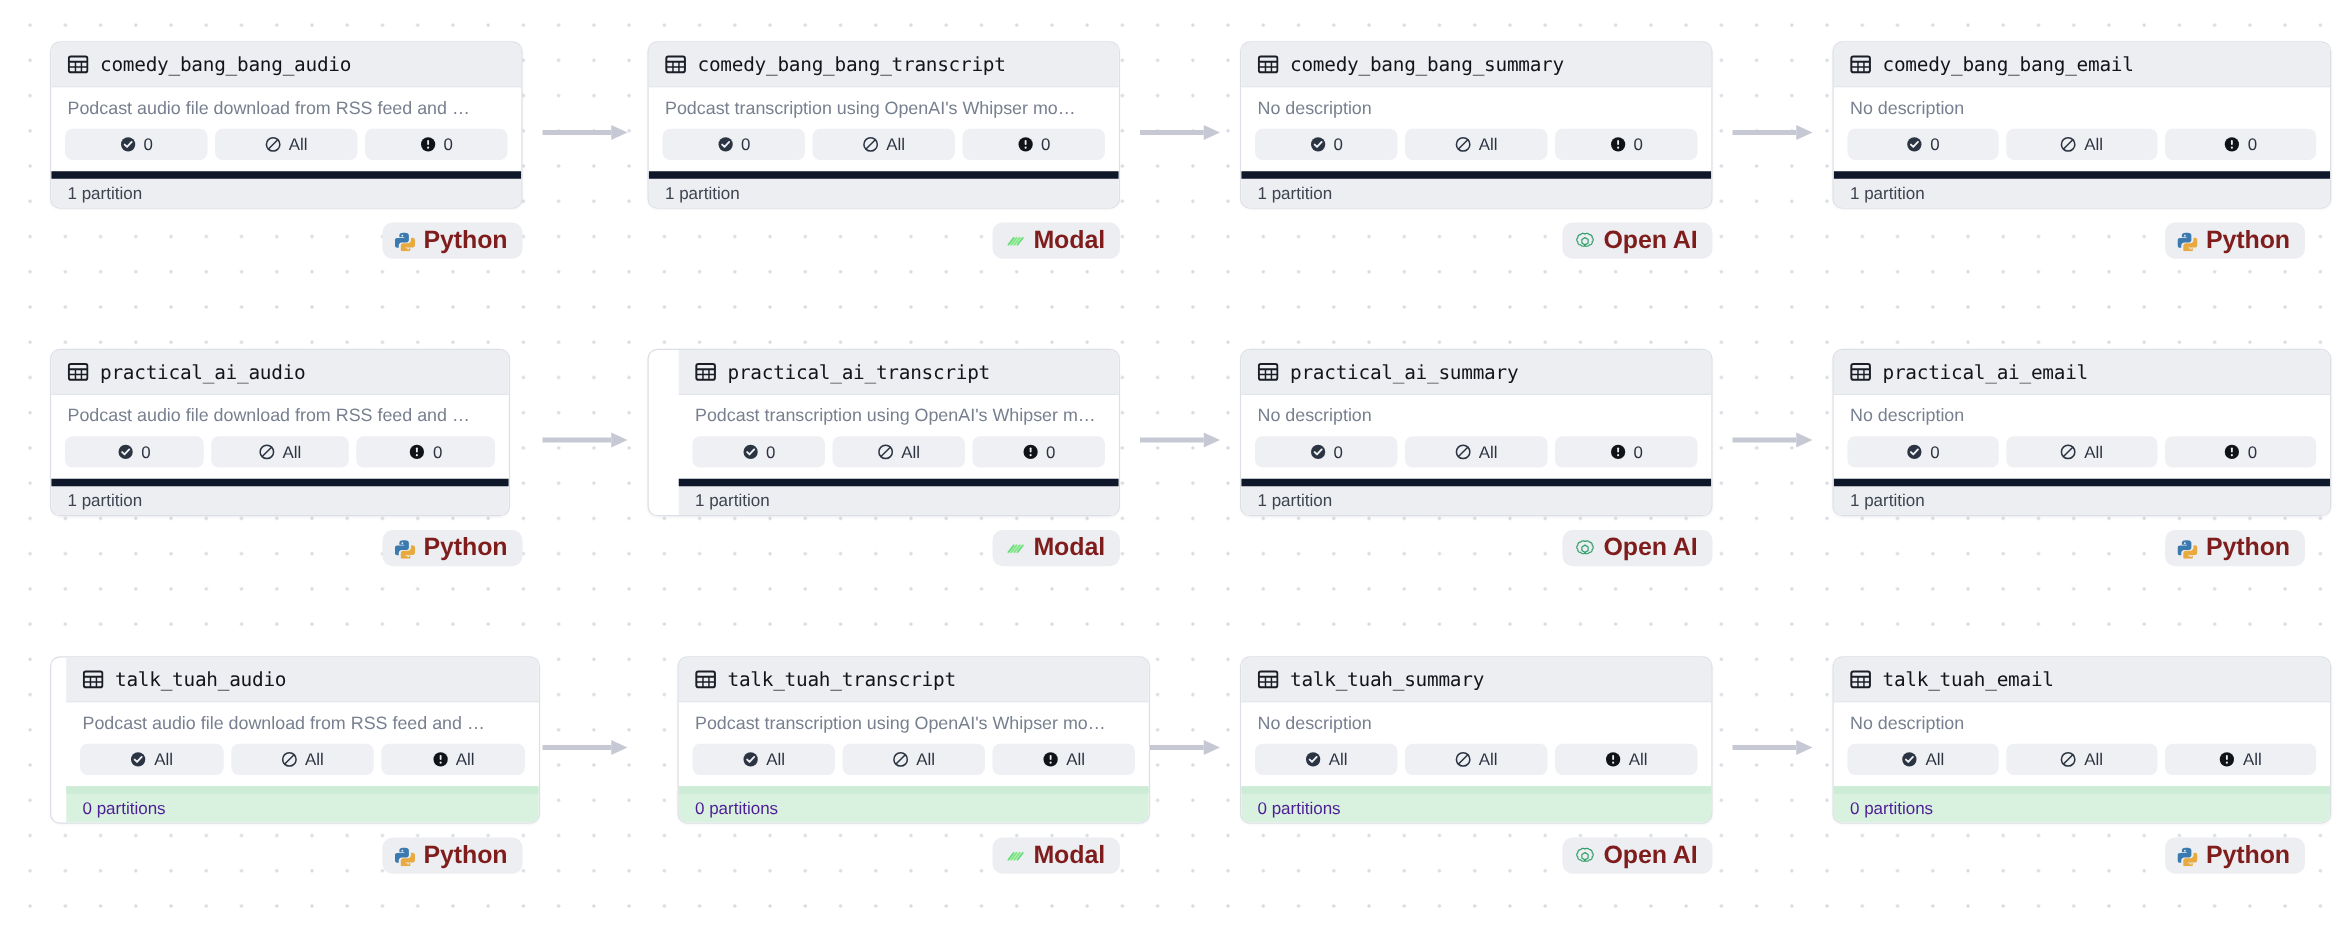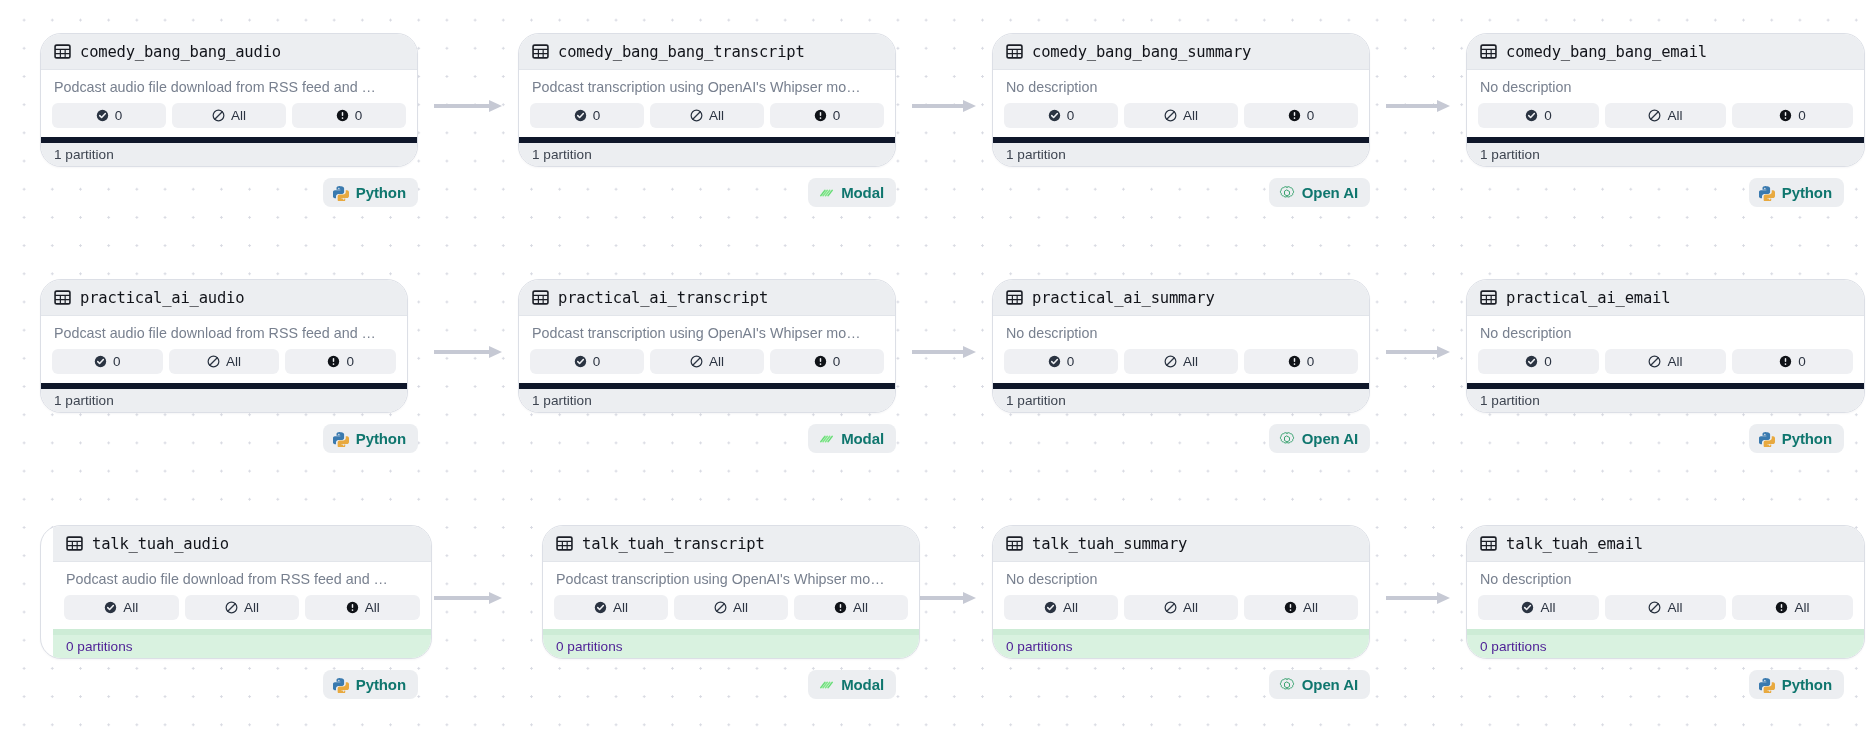--- a/index.html
+++ b/index.html
@@ -24,21 +24,21 @@
     position: absolute;
     inset: 0;
   }
 
   
   .node {
     position: absolute;
     width: 378px;
     background: #ffffff;
     border: 1px solid #dcdfe6;
-    border-radius: 21px;
+    border-radius: 8px;
     box-shadow: 0 1px 2px rgba(16,24,40,0.04);
     overflow: hidden;
     z-index: 4;
   }
 
   .node-header {
     height: 36px;
     background: #eceef1;
     border-bottom: 1px solid #e2e5ea;
     display: flex;
@@ -122,23 +122,23 @@
     height: 29px;
     background: #eceef1;
     border-radius: 8px;
     display: flex;
     align-items: center;
     gap: 7px;
     padding: 0 12px 0 10px;
     z-index: 5;
   }
   .tag-label {
-    font-size: 15px;
+    font-size: 20px;
     font-weight: bold;
-    color: #0f766e;
+    color: #7f1d1d;
     white-space: nowrap;
     letter-spacing: -0.1px;
   }
   .tag-icon { width: 16px; height: 16px; display: block; flex: 0 0 16px; }
 
   
   .arrow {
     position: absolute;
     height: 12px;
     z-index: 2;
@@ -384,21 +384,21 @@
         </div>
       </div>
       <div class="node-footer">1 partition</div>
     </div>
     <div class="tag-pill" style="left:auto;right:1455px;top:424px;">
       <svg class="tag-icon" viewBox="0 0 32 32">
         <use href="#sym-python"></use>
       </svg>
       <span class="tag-label">Python</span>
     </div>
-    <div class="node" style="left:518px;top:279px;width:378px;">
+    <div class="node" style="left:518px;top:279px;width:378px;padding-left:24px;">
       <div class="node-header">
         <svg class="table-icon" viewBox="0 0 16 16">
           <use href="#sym-table"></use>
         </svg>
         <span class="node-title">practical_ai_transcript</span>
       </div>
       <div class="node-body">
         <div class="node-desc">Podcast transcription using OpenAI's Whipser mo…</div>
         <div class="badges">
           <div class="badge">

